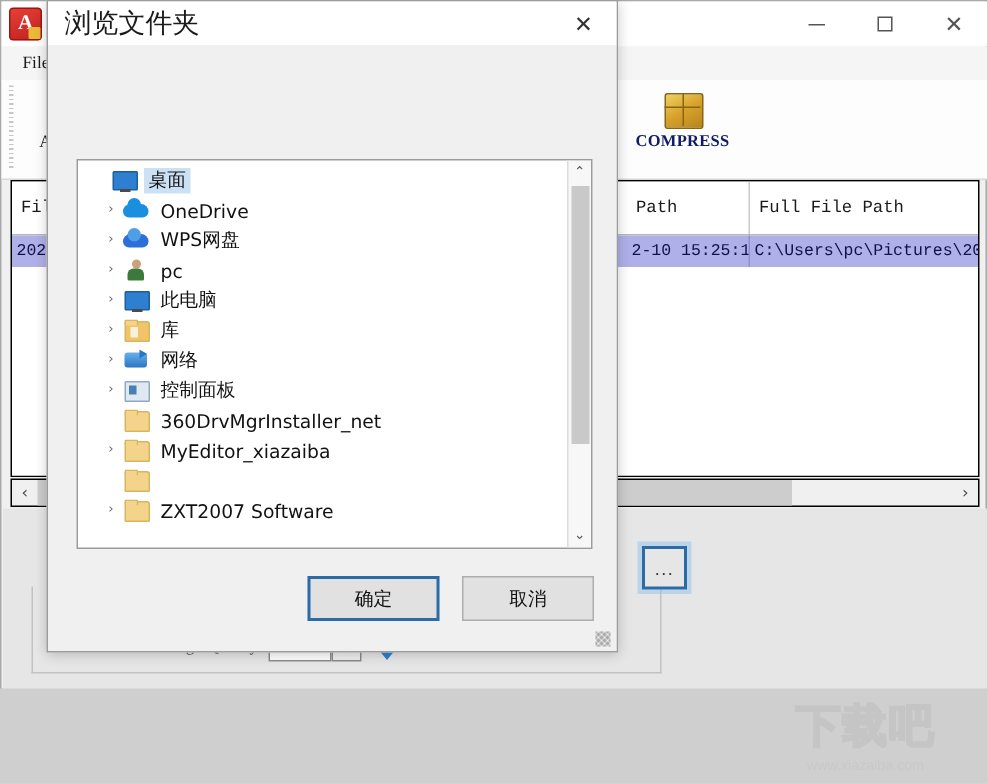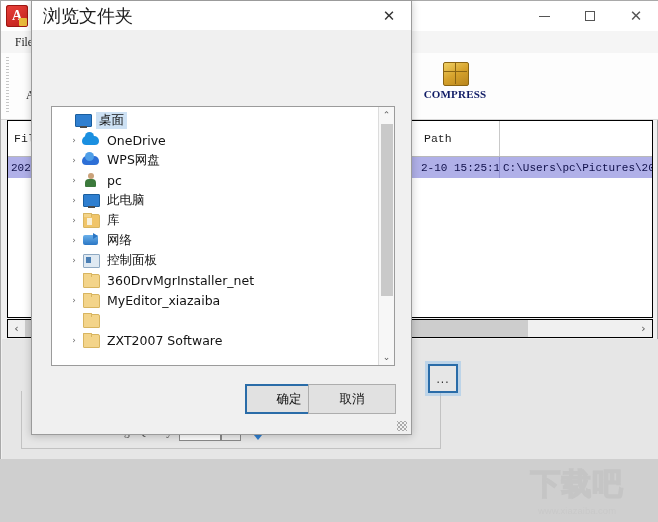--- a/index.html
+++ b/index.html
@@ -312,21 +312,21 @@
 
   
   .dlg-btn{
     position:absolute;height:30px;background:#e1e1e1;
     border:1px solid #adadad;box-sizing:border-box;
     display:flex;align-items:center;justify-content:center;
     font-size:12.5px;color:#101010;
     font-family:"DejaVu Sans","Liberation Sans",sans-serif;
   }
   #btn-newfolder{left:20px;top:354px;width:123px;}
-  #btn-ok{left:173px;top:354px;width:88px;border:2px solid #2a6ca8;background:#e1e1e1;margin-left:40px;}
+  #btn-ok{left:173px;top:354px;width:88px;border:2px solid #2a6ca8;background:#e1e1e1;}
   #btn-cancel{left:276px;top:354px;width:88px;}
   #dlg-grip{
     position:absolute;right:4px;bottom:3px;width:10px;height:10px;
     background-image:
       radial-gradient(#aaa 40%,transparent 41%),
       radial-gradient(#aaa 40%,transparent 41%);
     background-size:4px 4px;background-position:0 0,2px 2px;
   }
 </style>
 </head>
@@ -361,20 +361,21 @@
     <div id="compress-box">
       <div class="cube"></div>
     </div>
     <div id="compress-label">COMPRESS</div>
   </div>
 
   <div class="abs" id="main-table">
     <div id="table-header">
       <div class="th" id="th-file">File</div>
       <div class="th" id="th-date">Path</div>
+      <div class="th" id="th-path">Full File Path</div>
     </div>
     <div id="table-body-bg"></div>
     <div id="table-row">
       <div class="td" id="td-file">2020-</div>
       <div class="td" id="td-date">2-10 15:25:13</div>
       <div class="td" id="td-path">C:\Users\pc\Pictures\2020-12-10_</div>
     </div>
   </div>
 
   <div class="abs" id="h-scroll">

